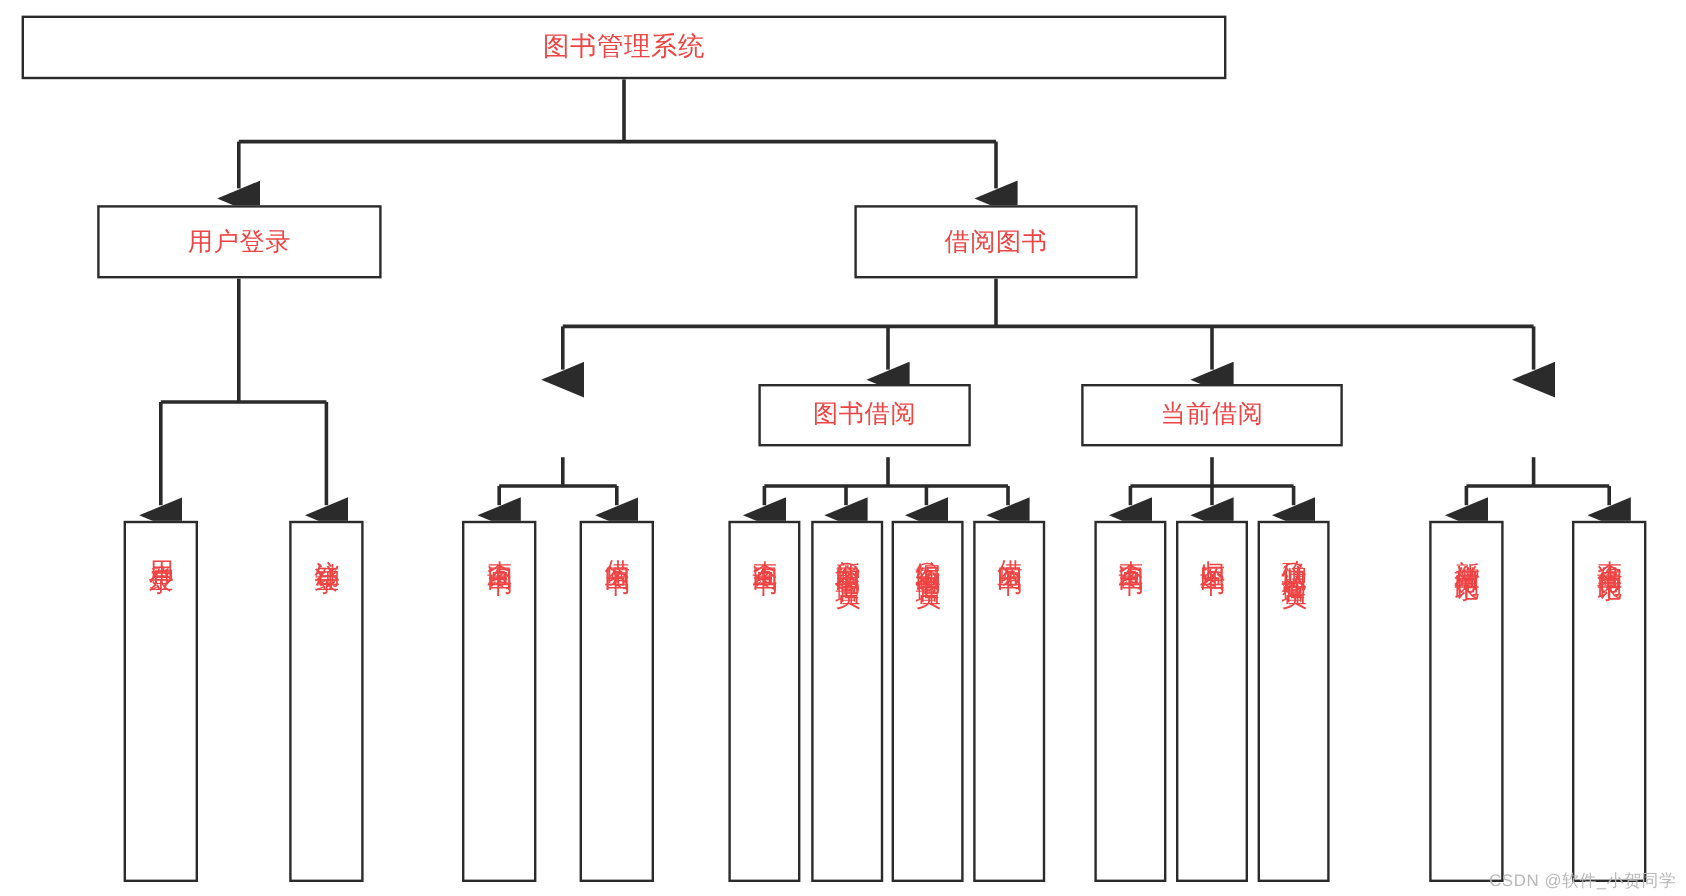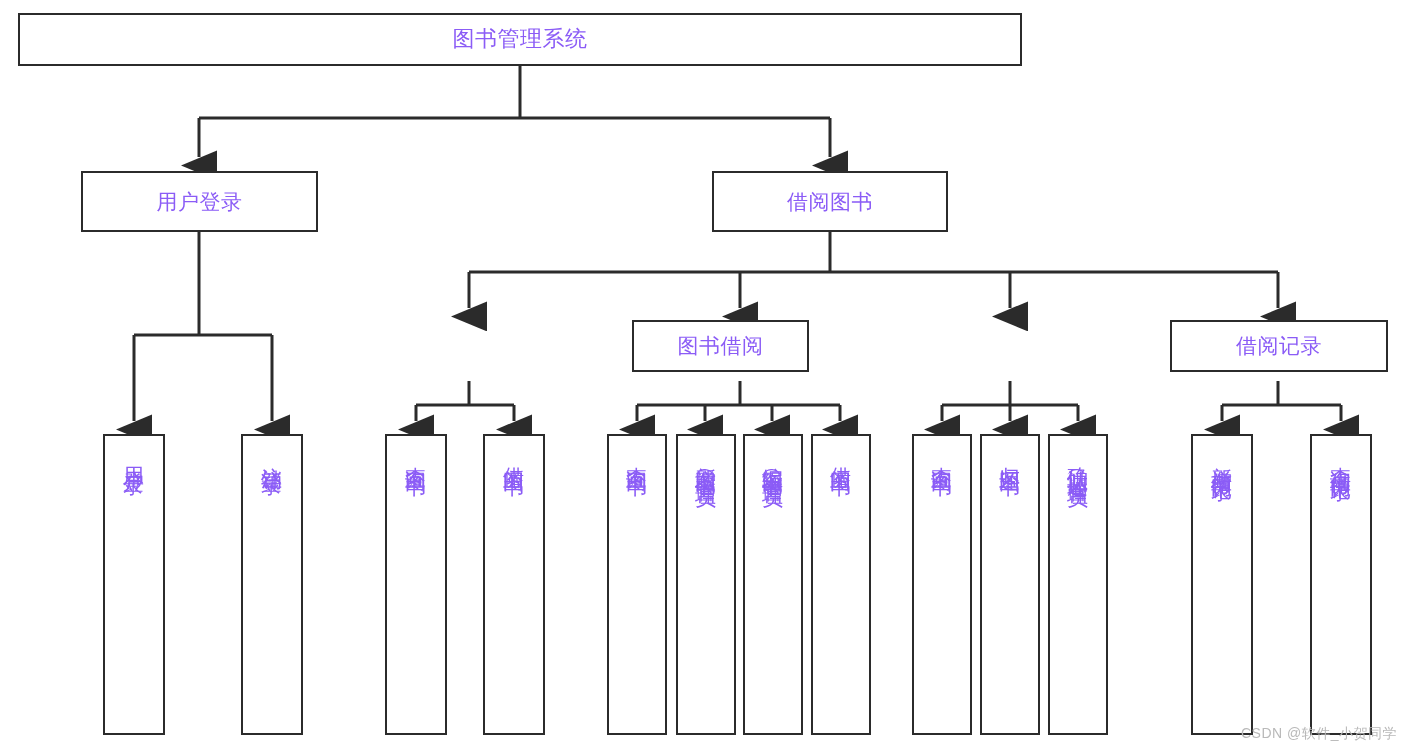--- a/index.html
+++ b/index.html
@@ -24,21 +24,21 @@
     pointer-events: none;
   }
   .node {
     position: absolute;
     box-sizing: border-box;
     background: #ffffff;
     border: 2px solid #2b2b2b;
     display: flex;
     align-items: center;
     justify-content: center;
-    color: #8b5cf6;
+    color: #ef4444;
   }
   .node .label {
     display: block;
     line-height: 1.12;
     text-align: center;
     white-space: pre;
   }
   
   .h-node .label {
     font-size: 21px;
@@ -133,22 +133,22 @@
   <div class="node h-node" style="left:81px; top:171px; width:237px; height:61px;">
     <span class="label">用户登录</span>
   </div>
   <div class="node h-node" style="left:712px; top:171px; width:236px; height:61px;">
     <span class="label">借阅图书</span>
   </div>
 
   <div class="node h-node" style="left:632px; top:320px; width:177px; height:52px;">
     <span class="label">图书借阅</span>
   </div>
-  <div class="node h-node" style="left:1170px; top:320px; width:218px; height:52px;">
-    <span class="label">借阅记录</span>
+  <div class="node h-node" style="left:901px; top:320px; width:218px; height:52px;">
+    <span class="label">当前借阅</span>
   </div>
 
   <div class="node v-node" style="left:103px; top:434px; width:62px; height:301px;">
     <span class="label">用户登录</span>
   </div>
   <div class="node v-node" style="left:241px; top:434px; width:62px; height:301px;">
     <span class="label">注销登录</span>
   </div>
 
   <div class="node v-node" style="left:385px; top:434px; width:62px; height:301px;">

